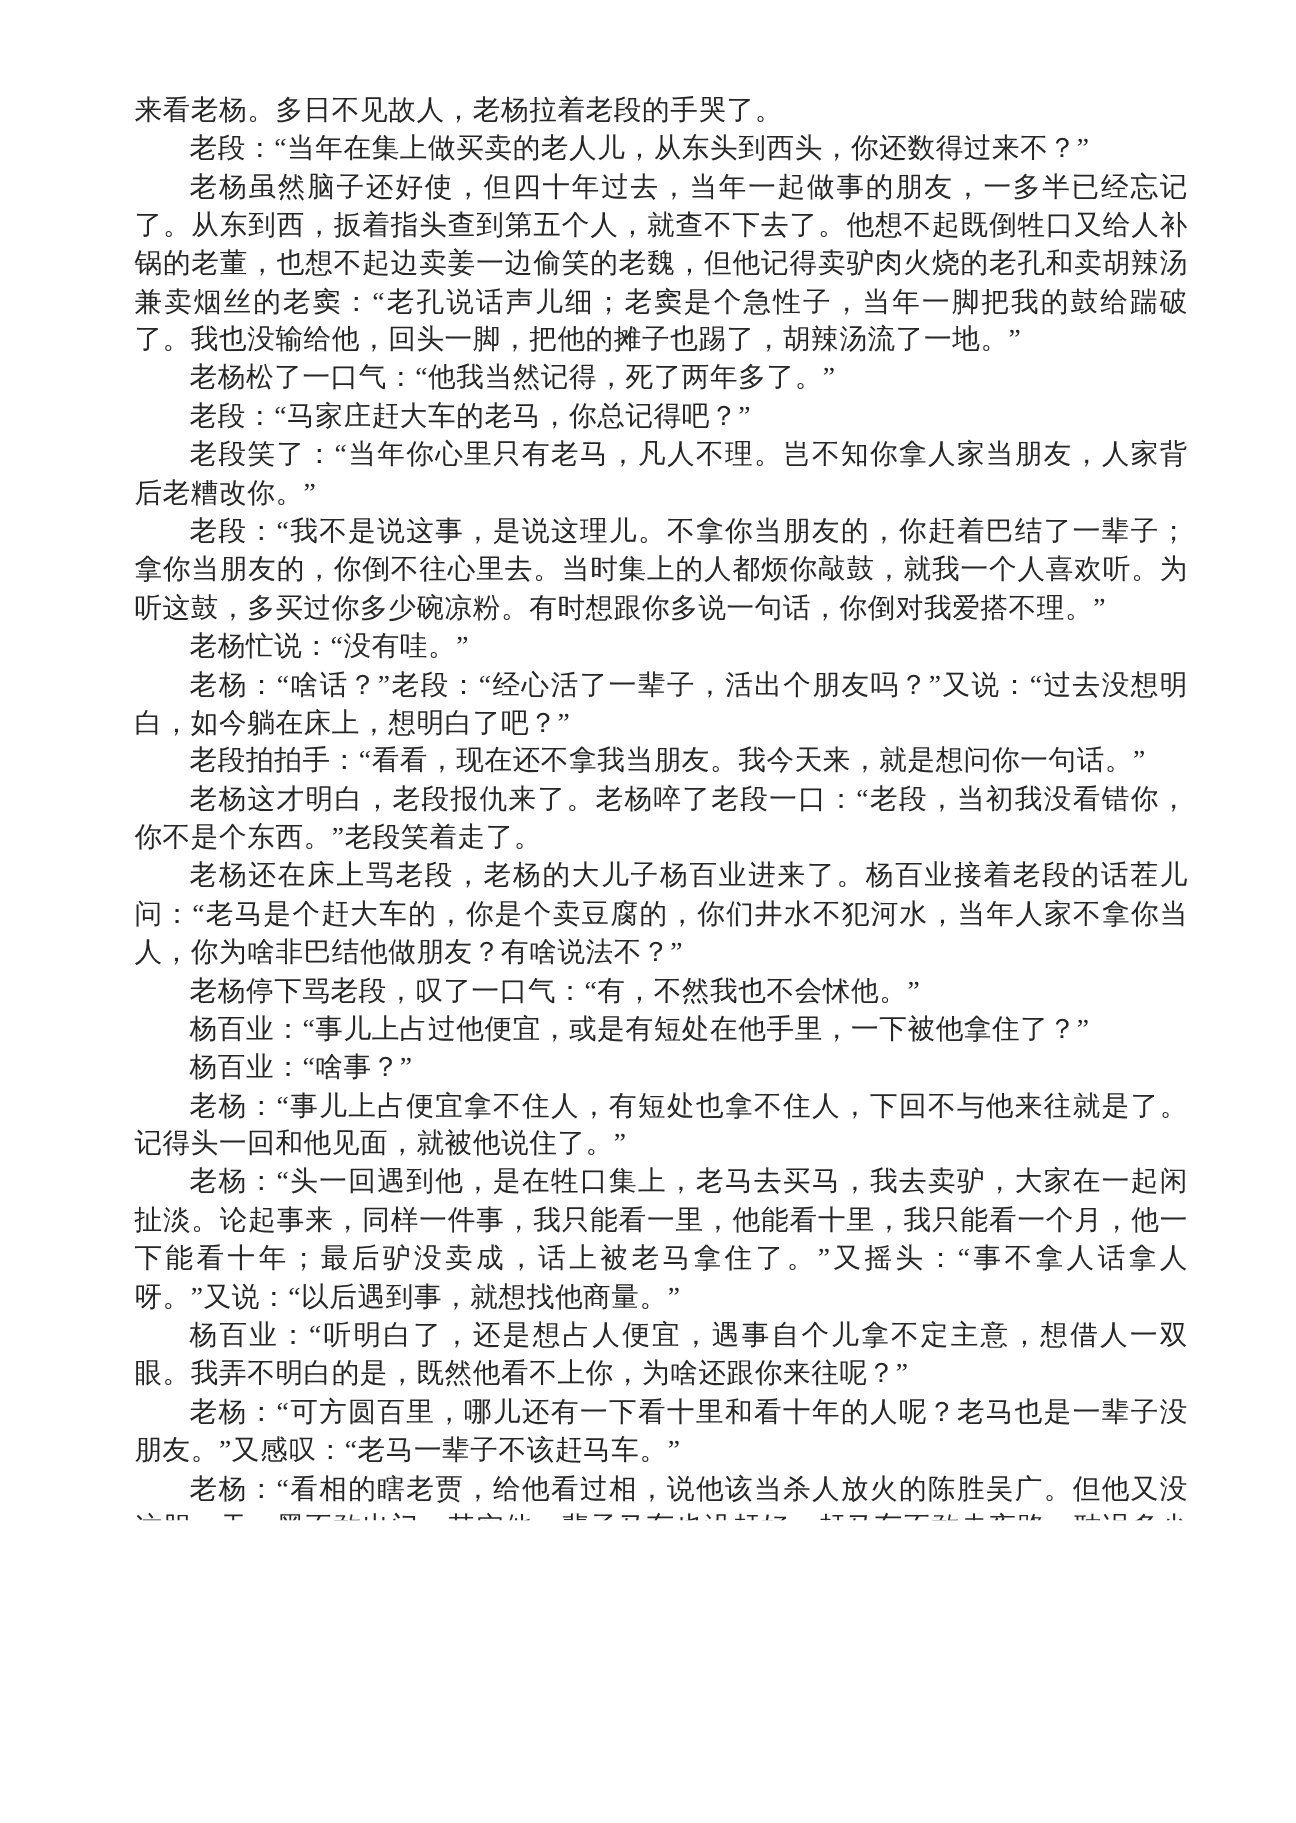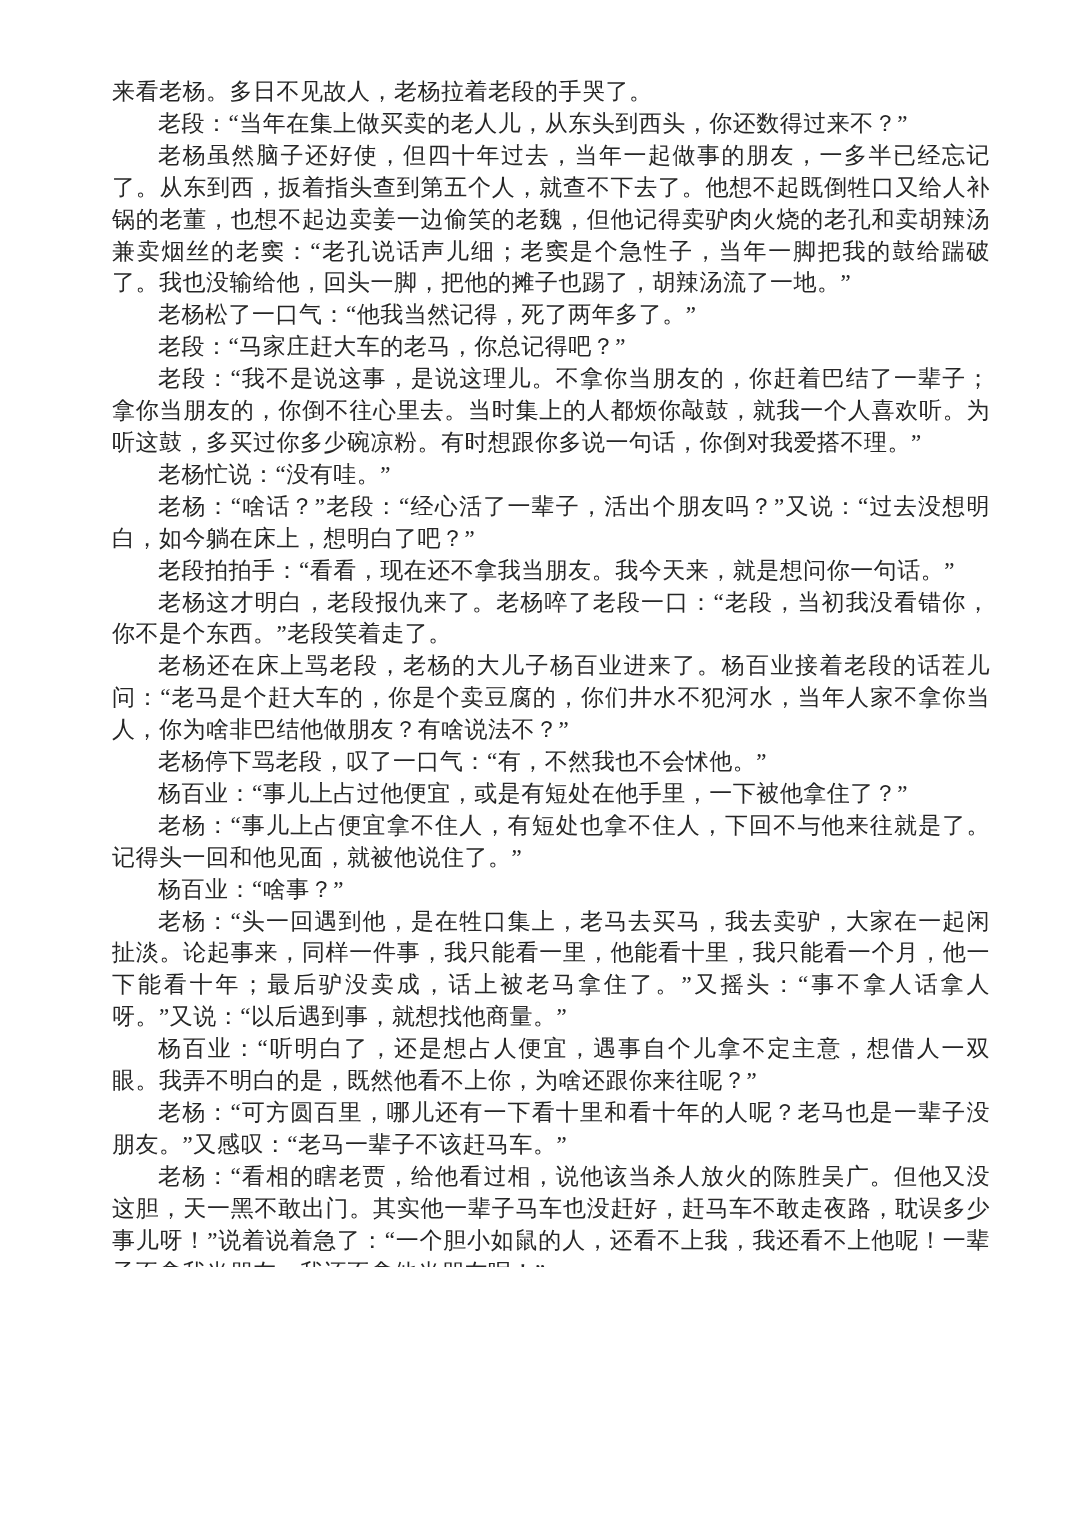--- a/index.html
+++ b/index.html
@@ -112,30 +112,31 @@
 <body>
 
 <div class="page">
 
   <div class="content">
       <p class="para no-indent">来看老杨。多日不见故人，老杨拉着老段的手哭了。</p>
       <p class="para">老段：“当年在集上做买卖的老人儿，从东头到西头，你还数得过来不？”</p>
       <p class="para">老杨虽然脑子还好使，但四十年过去，当年一起做事的朋友，一多半已经忘记了。从东到西，扳着指头查到第五个人，就查不下去了。他想不起既倒牲口又给人补锅的老董，也想不起边卖姜一边偷笑的老魏，但他记得卖驴肉火烧的老孔和卖胡辣汤兼卖烟丝的老窦：“老孔说话声儿细；老窦是个急性子，当年一脚把我的鼓给踹破了。我也没输给他，回头一脚，把他的摊子也踢了，胡辣汤流了一地。”</p>
       <p class="para">老杨松了一口气：“他我当然记得，死了两年多了。”</p>
       <p class="para">老段：“马家庄赶大车的老马，你总记得吧？”</p>
+      <p class="para">老段笑了：“当年你心里只有老马，凡人不理。岂不知你拿人家当朋友，人家背后老糟改你。”</p>
       <p class="para">老段：“我不是说这事，是说这理儿。不拿你当朋友的，你赶着巴结了一辈子；拿你当朋友的，你倒不往心里去。当时集上的人都烦你敲鼓，就我一个人喜欢听。为听这鼓，多买过你多少碗凉粉。有时想跟你多说一句话，你倒对我爱搭不理。”</p>
       <p class="para">老杨忙说：“没有哇。”</p>
       <p class="para">老杨：“啥话？”老段：“经心活了一辈子，活出个朋友吗？”又说：“过去没想明白，如今躺在床上，想明白了吧？”</p>
       <p class="para">老段拍拍手：“看看，现在还不拿我当朋友。我今天来，就是想问你一句话。”</p>
       <p class="para">老杨这才明白，老段报仇来了。老杨啐了老段一口：“老段，当初我没看错你，你不是个东西。”老段笑着走了。</p>
       <p class="para">老杨还在床上骂老段，老杨的大儿子杨百业进来了。杨百业接着老段的话茬儿问：“老马是个赶大车的，你是个卖豆腐的，你们井水不犯河水，当年人家不拿你当人，你为啥非巴结他做朋友？有啥说法不？”</p>
       <p class="para">老杨停下骂老段，叹了一口气：“有，不然我也不会怵他。”</p>
       <p class="para">杨百业：“事儿上占过他便宜，或是有短处在他手里，一下被他拿住了？”</p>
+      <p class="para">杨百业：“啥事？”</p>
       <p class="para">老杨：“事儿上占便宜拿不住人，有短处也拿不住人，下回不与他来往就是了。记得头一回和他见面，就被他说住了。”</p>
-      <p class="para">杨百业：“啥事？”</p>
       <p class="para">老杨：“头一回遇到他，是在牲口集上，老马去买马，我去卖驴，大家在一起闲扯淡。论起事来，同样一件事，我只能看一里，他能看十里，我只能看一个月，他一下能看十年；最后驴没卖成，话上被老马拿住了。”又摇头：“事不拿人话拿人呀。”又说：“以后遇到事，就想找他商量。”</p>
       <p class="para">杨百业：“听明白了，还是想占人便宜，遇事自个儿拿不定主意，想借人一双眼。我弄不明白的是，既然他看不上你，为啥还跟你来往呢？”</p>
       <p class="para">老杨：“可方圆百里，哪儿还有一下看十里和看十年的人呢？老马也是一辈子没朋友。”又感叹：“老马一辈子不该赶马车。”</p>
       <p class="para">老杨：“看相的瞎老贾，给他看过相，说他该当杀人放火的陈胜吴广。但他又没这胆，天一黑不敢出门。其实他一辈子马车也没赶好，赶马车不敢走夜路，耽误多少事儿呀！”说着说着急了：“一个胆小如鼠的人，还看不上我，我还看不上他呢！一辈子不拿我当朋友，我还不拿他当朋友呢！”</p>
       <p class="para">杨百业点点头，知道他俩一辈子该成为朋友。</p>
     </div>
 
   <div class="watermark">
     <svg class="wm-bubble" viewBox="0 0 30 30" xmlns="http://www.w3.org/2000/svg">
       <circle cx="15" cy="13" r="12" fill="#a6a6a6"></circle>

